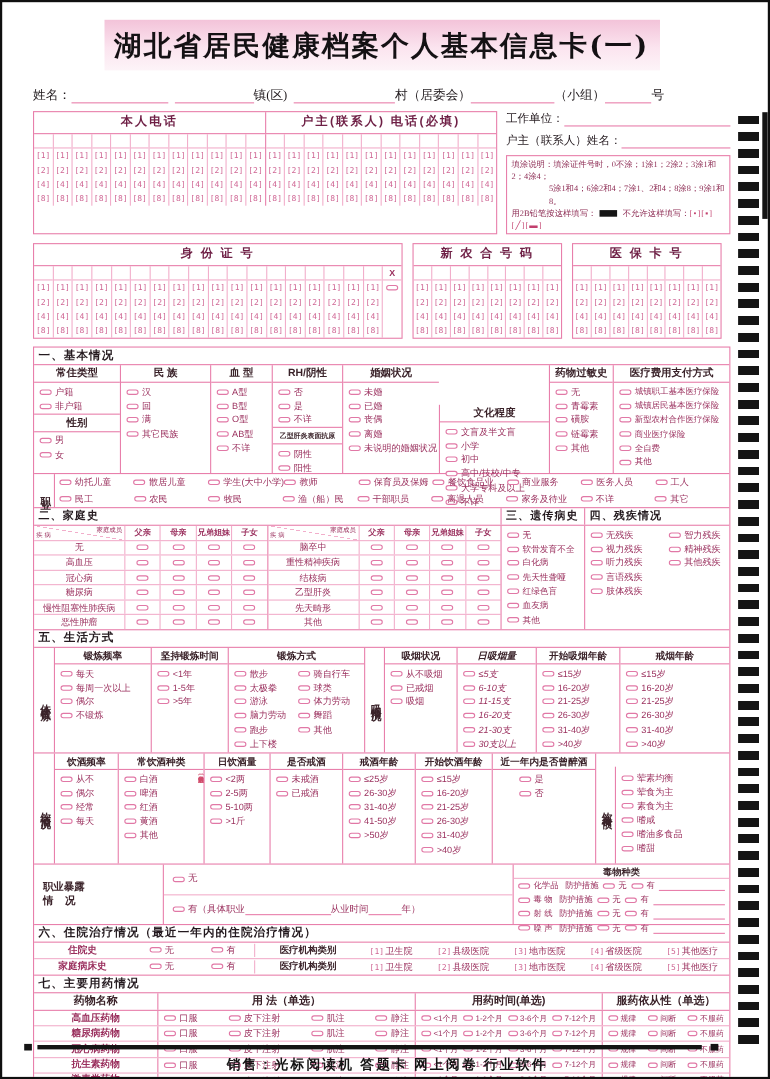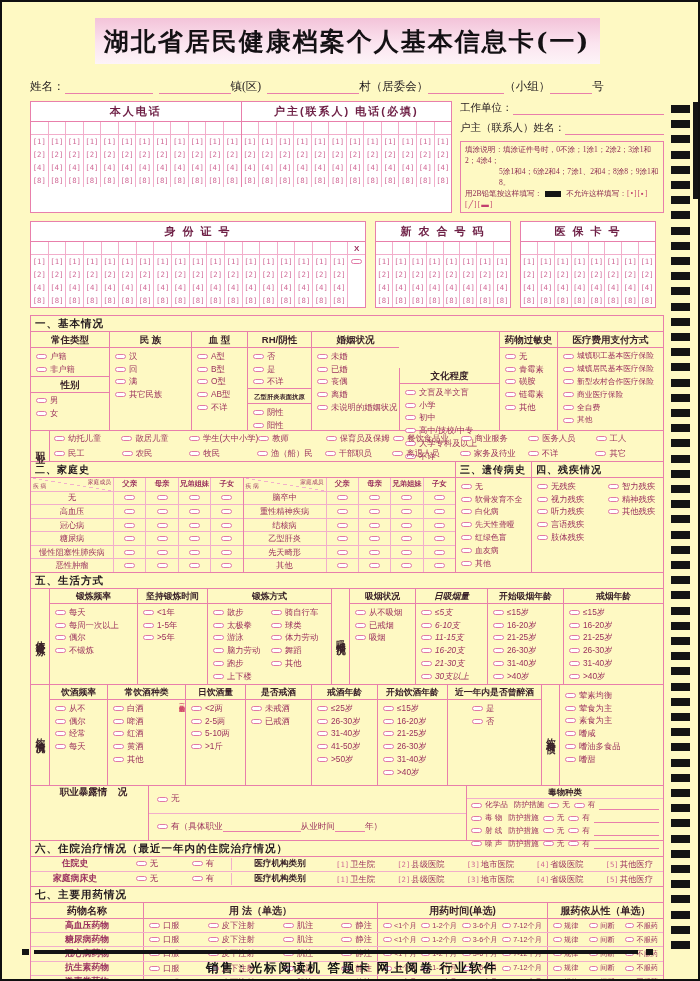--- a/index.html
+++ b/index.html
@@ -4,21 +4,21 @@
 <style>
   :root{
     --pb:#e87fab;          
     --pbl:#f2aecb;         
     --ink:#241a1f;         
     --opt:#9a2f5d;         
     --dig:#cf6694;         
     --note:#8c2a52;        
   }
   html,body{margin:0;padding:0;background:#cfcfcf;}
-  .page{position:relative;width:700px;height:981px;background:#fef9c3;border:2px solid #101010;
+  .page{position:relative;width:700px;height:981px;background:#ffffff;border:2px solid #101010;
         box-sizing:border-box;overflow:hidden;font-family:"Liberation Sans","DejaVu Sans",sans-serif;}
   .content{position:absolute;left:28px;top:0;width:634px;}
   
   .band{margin:16px auto 0;width:505px;height:46px;display:flex;align-items:center;justify-content:center;
         background:linear-gradient(#f3c3d9,#fbe4ef 55%,#fdf4f8);}
   .band h1{margin:0;font-family:"DejaVu Serif","Liberation Serif",serif;font-size:25px;font-weight:700;
            letter-spacing:2px;color:#141114;}
   
   .nameline{margin-top:15px;display:flex;align-items:flex-end;font-family:"Liberation Serif","DejaVu Serif",serif;
             font-size:11.5px;color:#201a1d;white-space:nowrap;}
@@ -108,27 +108,27 @@
   .vcell{width:18px;display:flex;align-items:center;justify-content:center;box-sizing:border-box;}
   .vcell + .ls-col,.ls-col + .ls-col,.ls-col + .vcell,.vcell + .vcell{border-left:1px solid var(--pb);}
   .ls-col{box-sizing:border-box;min-width:0;position:relative;}
   .ls-head{height:14px;line-height:14px;text-align:center;font-weight:bold;font-size:8.8px;color:#3a2229;
            border-bottom:1px solid var(--pb);white-space:nowrap;overflow:hidden;}
   .cols2{display:block;column-count:2;column-gap:0;}
   .cols2 .opt{break-inside:avoid;}
   .w-efreq{width:88px;}.w-edur{width:82px;}.w-eyrs{width:70px;}.w-emode{width:124px;}
   .w-sstat{width:66px;}.w-sdaily{width:72px;font-style:italic;}.w-sstart{width:76px;}.w-squit{flex:1;}
   .w-dfreq{width:58px;}.w-dkind{width:78px;}.w-ddaily{width:60px;}.w-dquit{width:66px;}
-  .w-dqage{width:66px;}.w-dsage{width:70px;}.w-drunk{width:94px;}.w-diet{flex:1;}
+  .w-dqage{width:66px;}.w-dsage{width:70px;}.w-drunk{width:94px;}.w-diet{flex:1;margin-top:12px;}
   .w-drunk .opts{padding-left:24px;}
   .vnote{position:absolute;right:0;top:16px;writing-mode:vertical-rl;text-orientation:upright;
          font-size:5.8px;color:#d04a6a;line-height:7px;letter-spacing:0;}
   
   .exp-row{display:flex;height:54px;border-bottom:1px solid var(--pb);}
-  .exp-label{width:118px;border-right:1px solid var(--pb);display:flex;flex-direction:row;justify-content:center;
+  .exp-label{width:118px;border-right:1px solid var(--pb);display:flex;flex-direction:column;justify-content:center;
              padding-left:8px;font-size:9.5px;font-weight:bold;color:#3a2229;white-space:pre;box-sizing:border-box;}
   .exp-main{width:318px;border-right:1px solid var(--pb);display:flex;flex-direction:column;box-sizing:border-box;}
   .exp-line{flex:1;display:flex;align-items:center;padding-left:8px;font-size:8.6px;color:var(--opt);white-space:nowrap;}
   .exp-line:first-child{border-bottom:1px solid var(--pbl);}
   .uline{display:inline-block;border-bottom:1.2px solid var(--pb);height:9px;}
   .toxin{flex:1;display:flex;flex-direction:column;min-width:0;}
   .toxin-head{height:12px;line-height:12px;text-align:center;font-size:8.4px;font-weight:bold;color:#3a2229;
               border-bottom:1px solid var(--pbl);}
   .trow{flex:1;display:flex;align-items:center;padding-left:4px;white-space:nowrap;}
   .trow .olbl{font-size:7.6px;}

